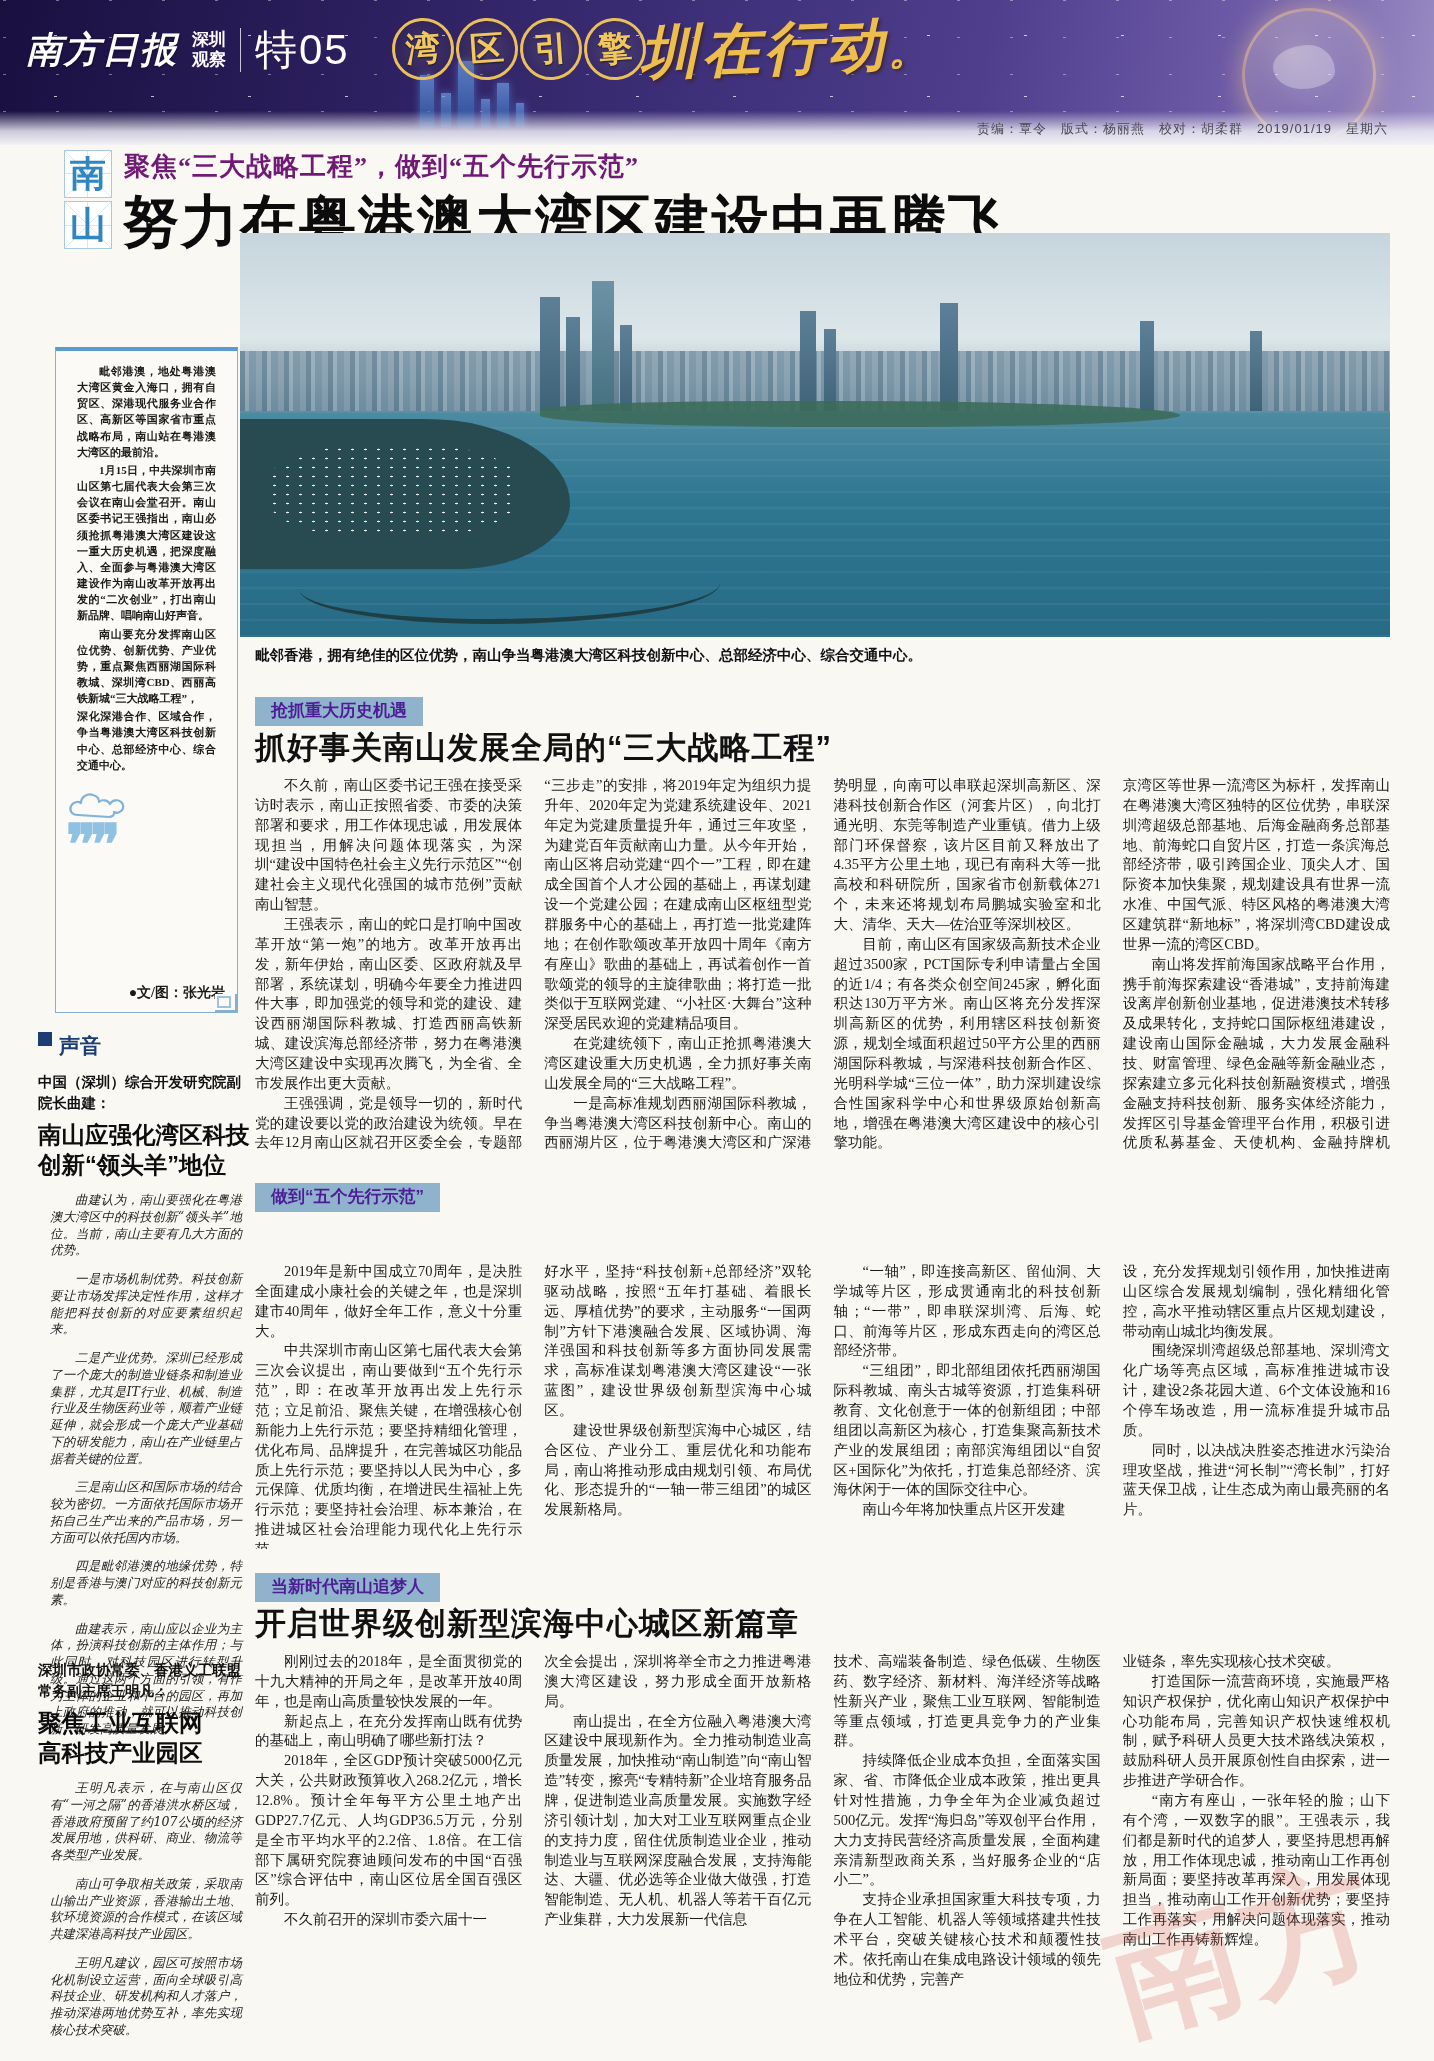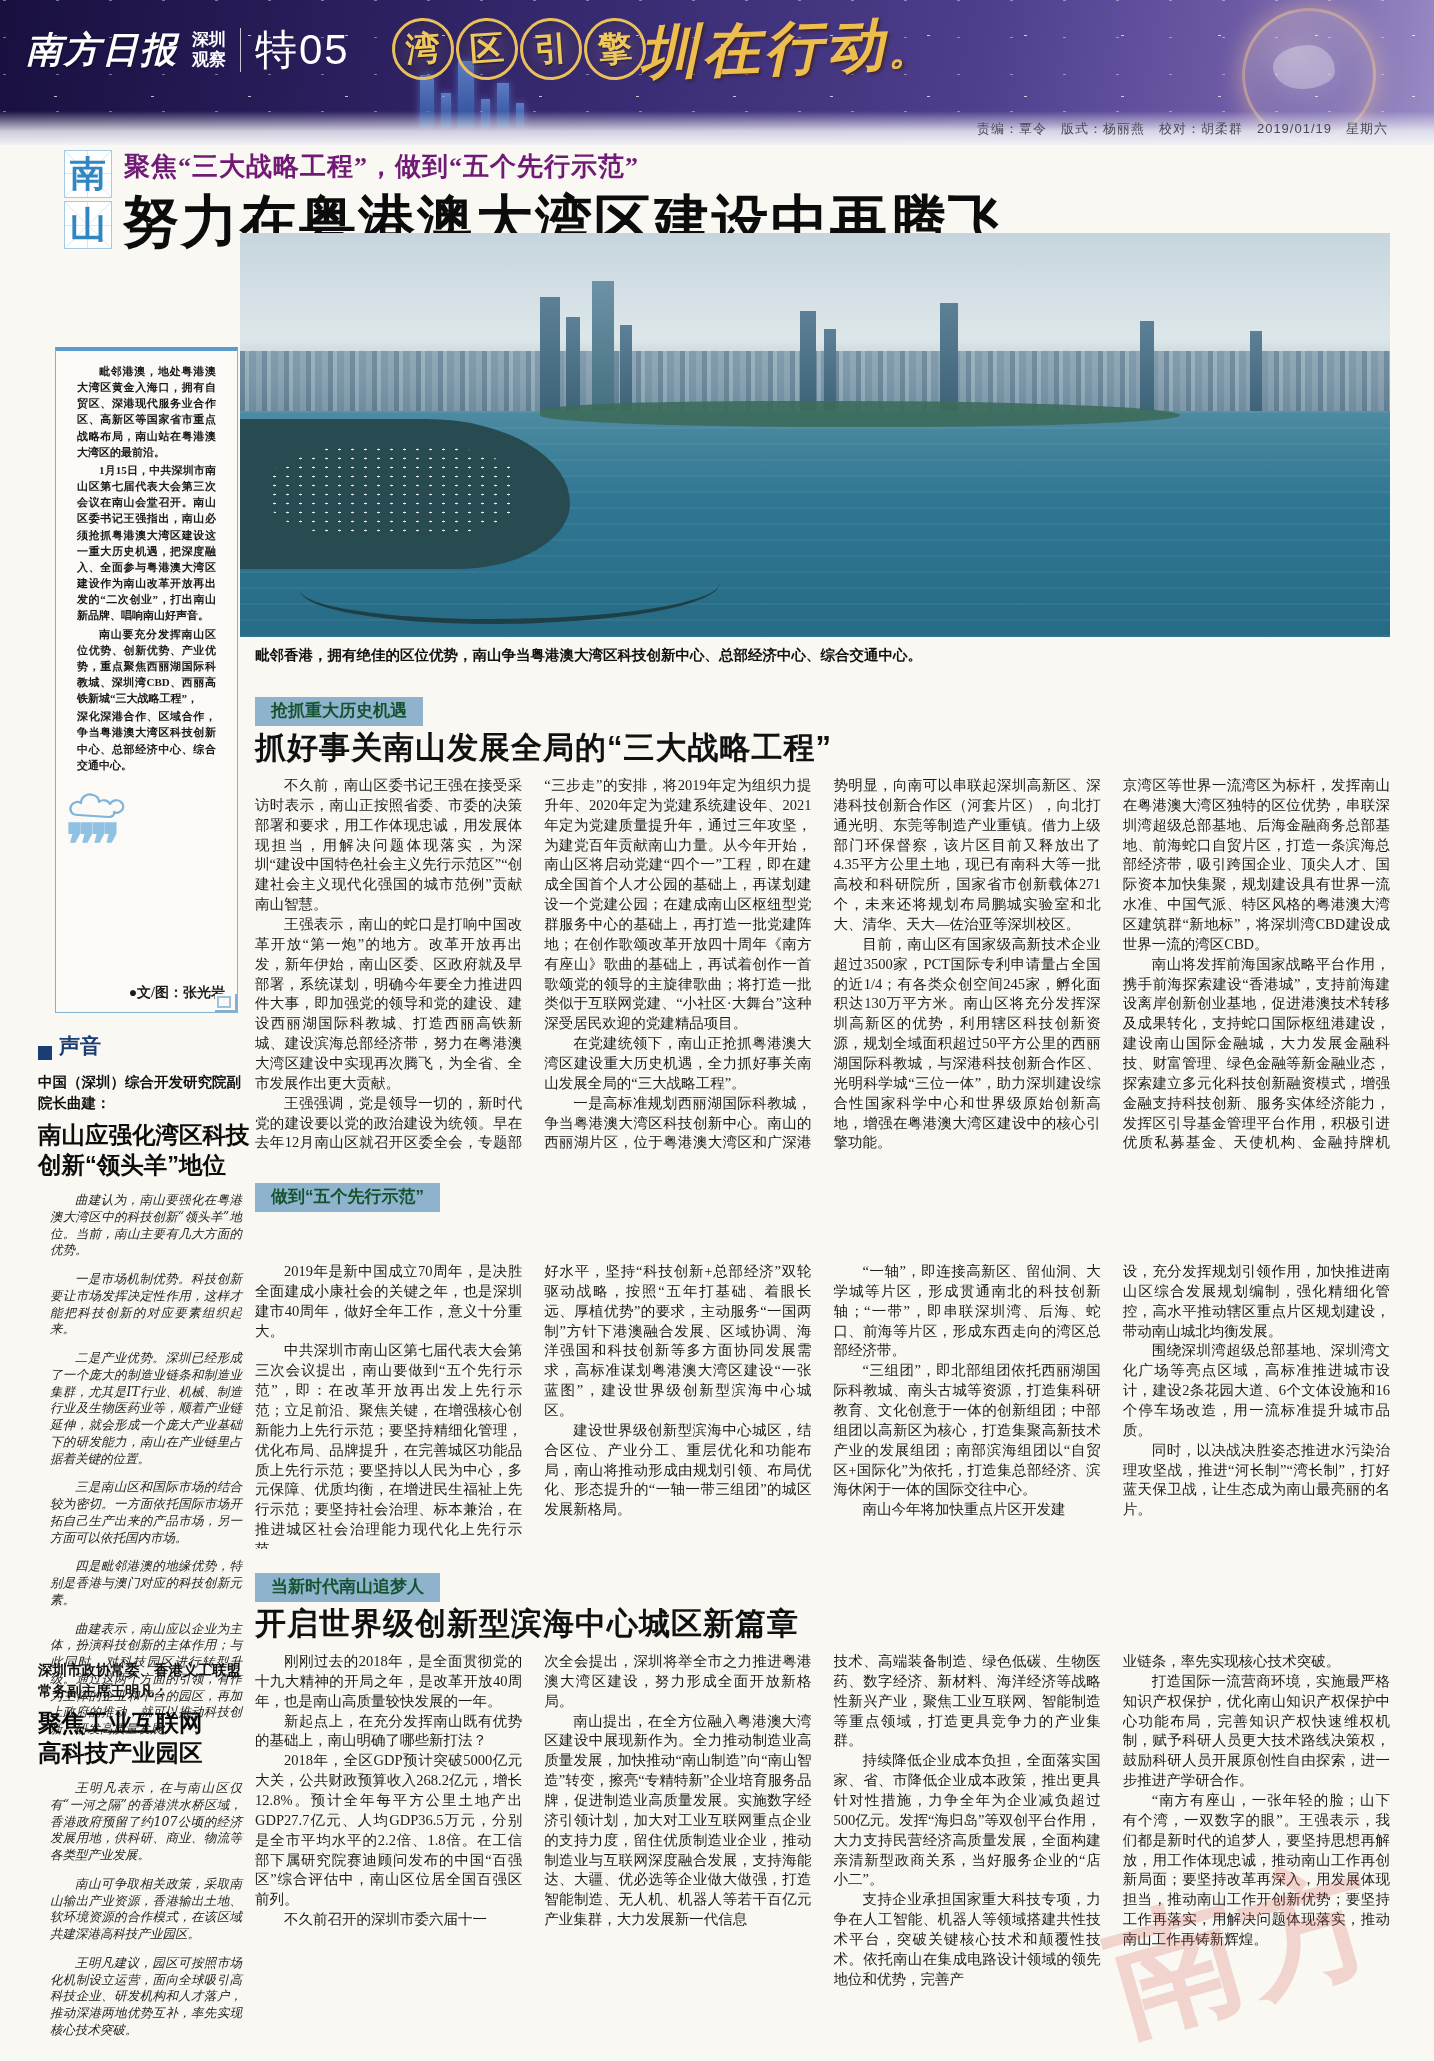--- a/index.html
+++ b/index.html
@@ -69,21 +69,21 @@
     border-radius:0 70% 55% 0/0 90% 70% 0;}
   .marina::after{content:"";position:absolute;left:28px;top:26px;width:250px;height:92px;
     background-image:radial-gradient(rgba(255,255,255,.92) 1.3px,transparent 1.5px);background-size:13px 9px;border-radius:40%;}
   .breakwater{position:absolute;left:60px;top:316px;width:420px;height:70px;border:0 solid transparent;
     border-bottom:5px solid #1e3f46;border-radius:0 0 55% 45%;}
   .shore{position:absolute;left:300px;top:168px;width:640px;height:26px;background:#3c6b5a;
     border-radius:40% 60% 50% 50%;opacity:.9;}
   .caption{position:absolute;left:255px;top:646px;width:900px;font-size:14.5px;font-weight:700;color:#111;}
 
   
-  .sec-tag{position:absolute;height:24px;padding:2px 16px 3px;background:#8fb3cd;color:#14532d;
+  .sec-tag{position:absolute;height:24px;padding:2px 16px 3px;background:#8fb3cd;color:#4c1d95;
     font-family:"Liberation Sans",sans-serif;font-weight:700;font-size:17px;line-height:24px;}
   .sec-tag::after{content:"";position:absolute;right:-18px;top:5px;width:26px;height:100%;background:#c9dbe9;z-index:-1;}
   .sec-title{position:absolute;font-family:"Liberation Sans",sans-serif;font-size:31px;font-weight:900;
     letter-spacing:1px;color:#111;}
   .cols{position:absolute;left:255px;width:1135px;display:flex;gap:22px;overflow:hidden;}
   .col{flex:1;overflow:hidden;}
   .col p{margin:0;font-size:14.5px;line-height:1.37;text-align:justify;text-indent:2em;color:#1c1c1c;}
   .col p.cont{text-indent:0;}
 
   
@@ -92,21 +92,21 @@
   .intro-box p{margin:0 11px 2px;font-size:11px;font-weight:700;line-height:1.47;text-align:justify;text-indent:2em;}
   .intro-box p.cont{text-indent:0;}
   .ornament{margin:16px 0 6px;text-align:left;}
   .ornament svg{display:block;margin-left:2px;}
   .quote-glyph{font-size:56px;line-height:.8;color:#8fc1e3;font-weight:900;letter-spacing:-6px;}
   .byline{position:absolute;right:12px;bottom:10px;font-size:14px;font-weight:700;}
   .corner-deco{position:absolute;right:-1px;bottom:-1px;width:20px;height:16px;
     border-right:3px solid #85b0d2;border-bottom:3px solid #85b0d2;background:#fcfaf6;}
   .corner-deco i{position:absolute;left:2px;top:2px;width:10px;height:8px;border:2px solid #9cc3de;display:block;}
 
-  .voices-header{position:absolute;left:38px;top:1032px;display:flex;align-items:flex-end;gap:7px;
+  .voices-header{position:absolute;left:38px;top:1032px;display:flex;align-items:flex-start;gap:7px;
     font-family:"Liberation Sans",sans-serif;font-weight:900;font-size:21px;color:#1b3c74;}
   .voices-header .sq{width:14px;height:14px;background:#1b3c74;}
   .voice{position:absolute;left:38px;width:216px;}
   .voice .affil{font-family:"Liberation Sans",sans-serif;font-size:14.5px;font-weight:700;line-height:1.45;color:#111;}
   .voice .vtitle{font-family:"Liberation Sans",sans-serif;font-size:23.5px;font-weight:900;line-height:1.28;
     color:#0d0d0d;margin:6px 0 10px;}
   .voice p{margin:12px;font-size:12.5px;line-height:1.34;font-style:italic;text-align:justify;text-indent:2em;
     font-family:"DejaVu Serif","Liberation Serif",serif;color:#222;}
 
   .watermark{position:absolute;left:1128px;top:1852px;font-size:132px;font-weight:900;

